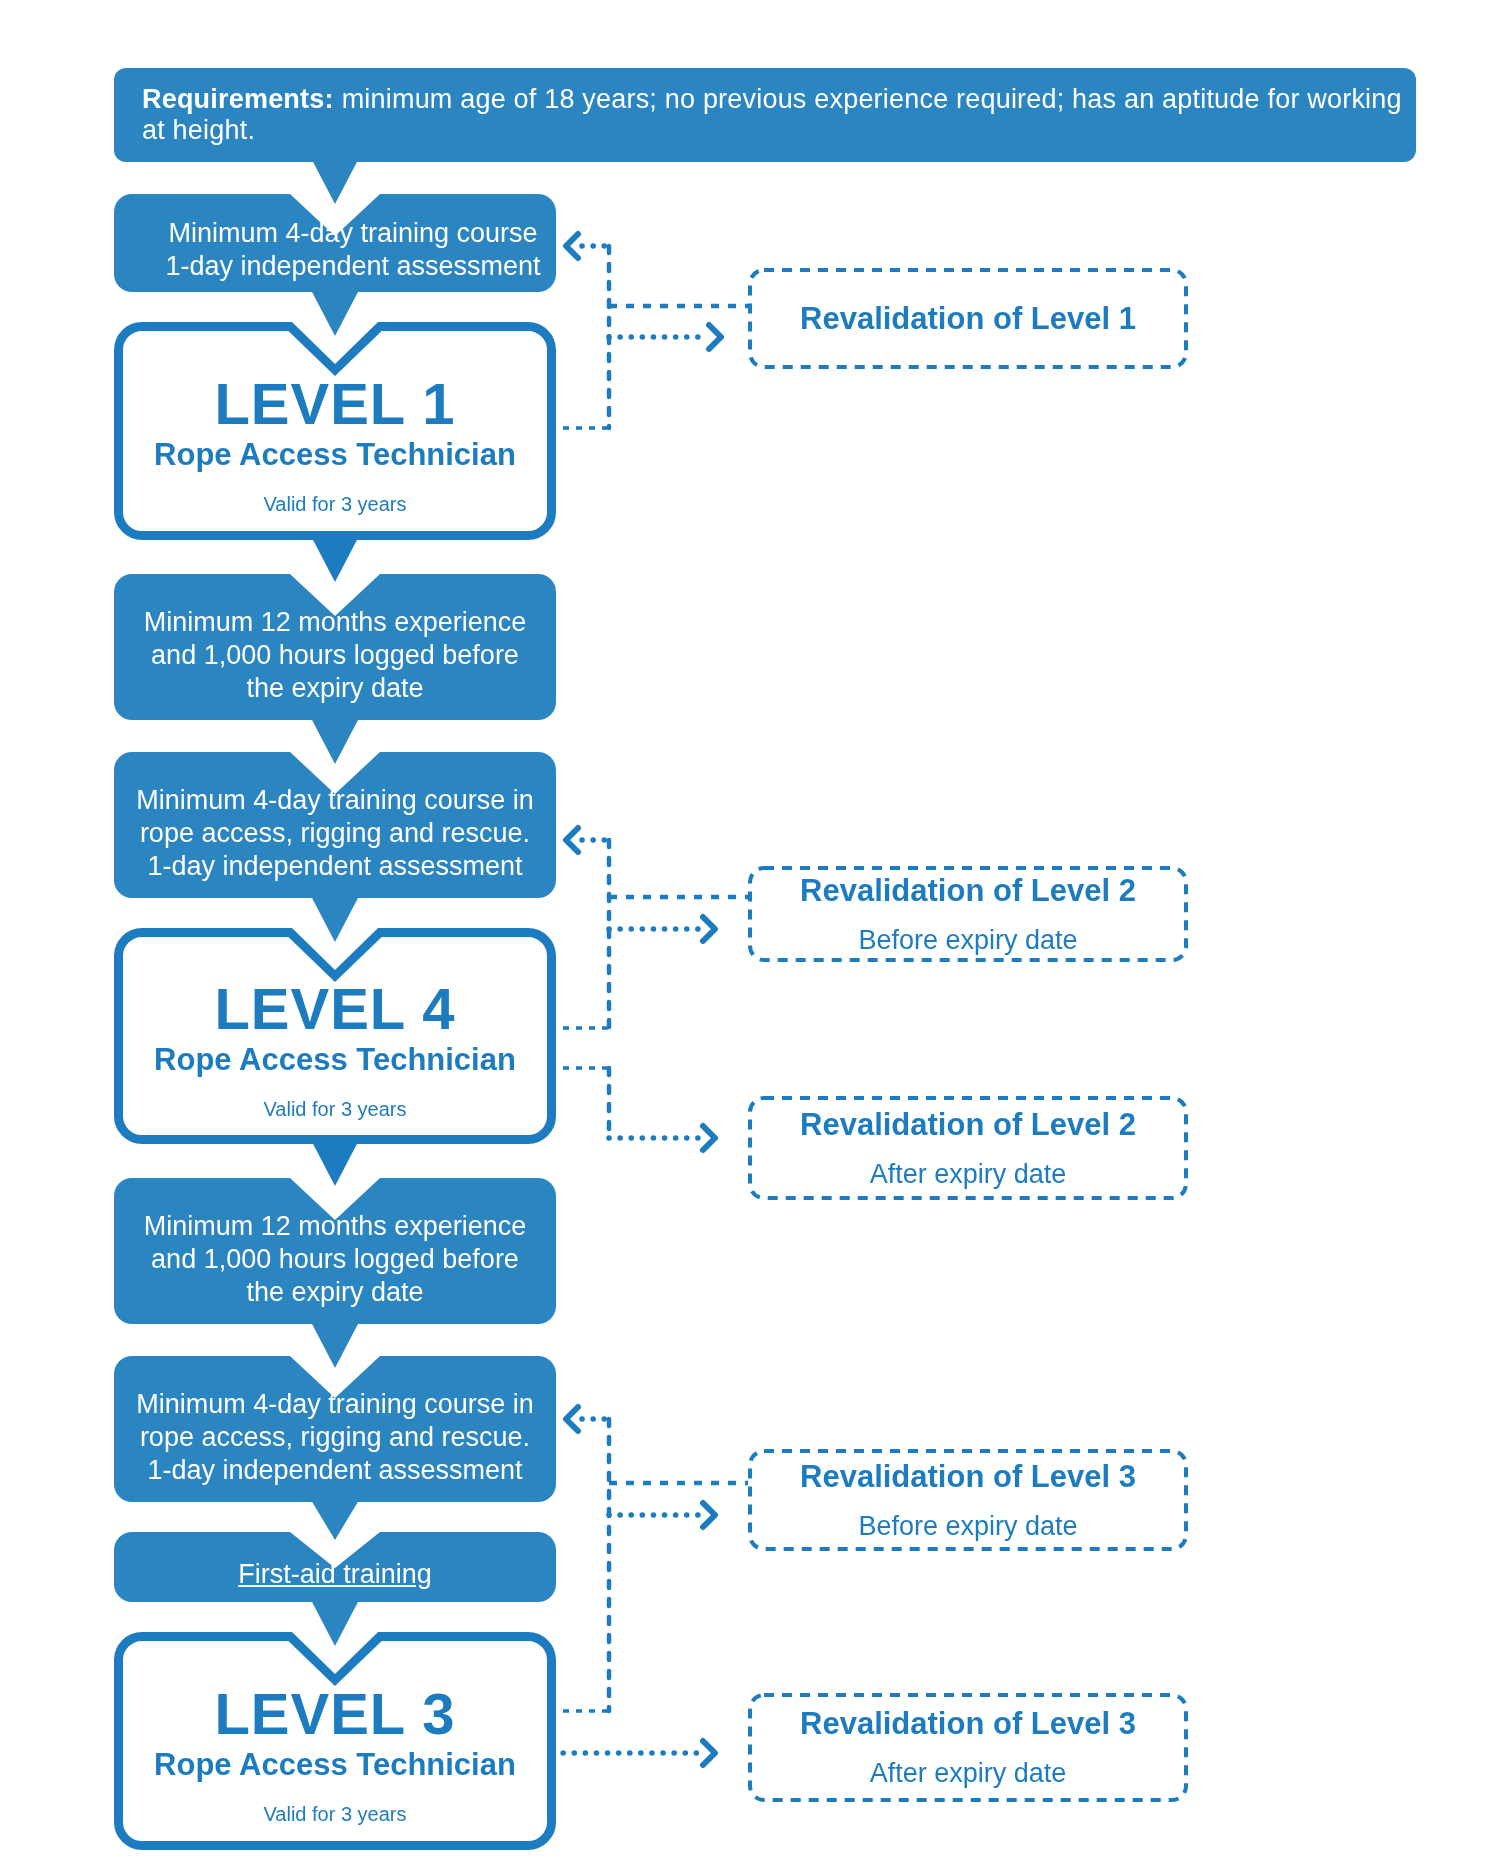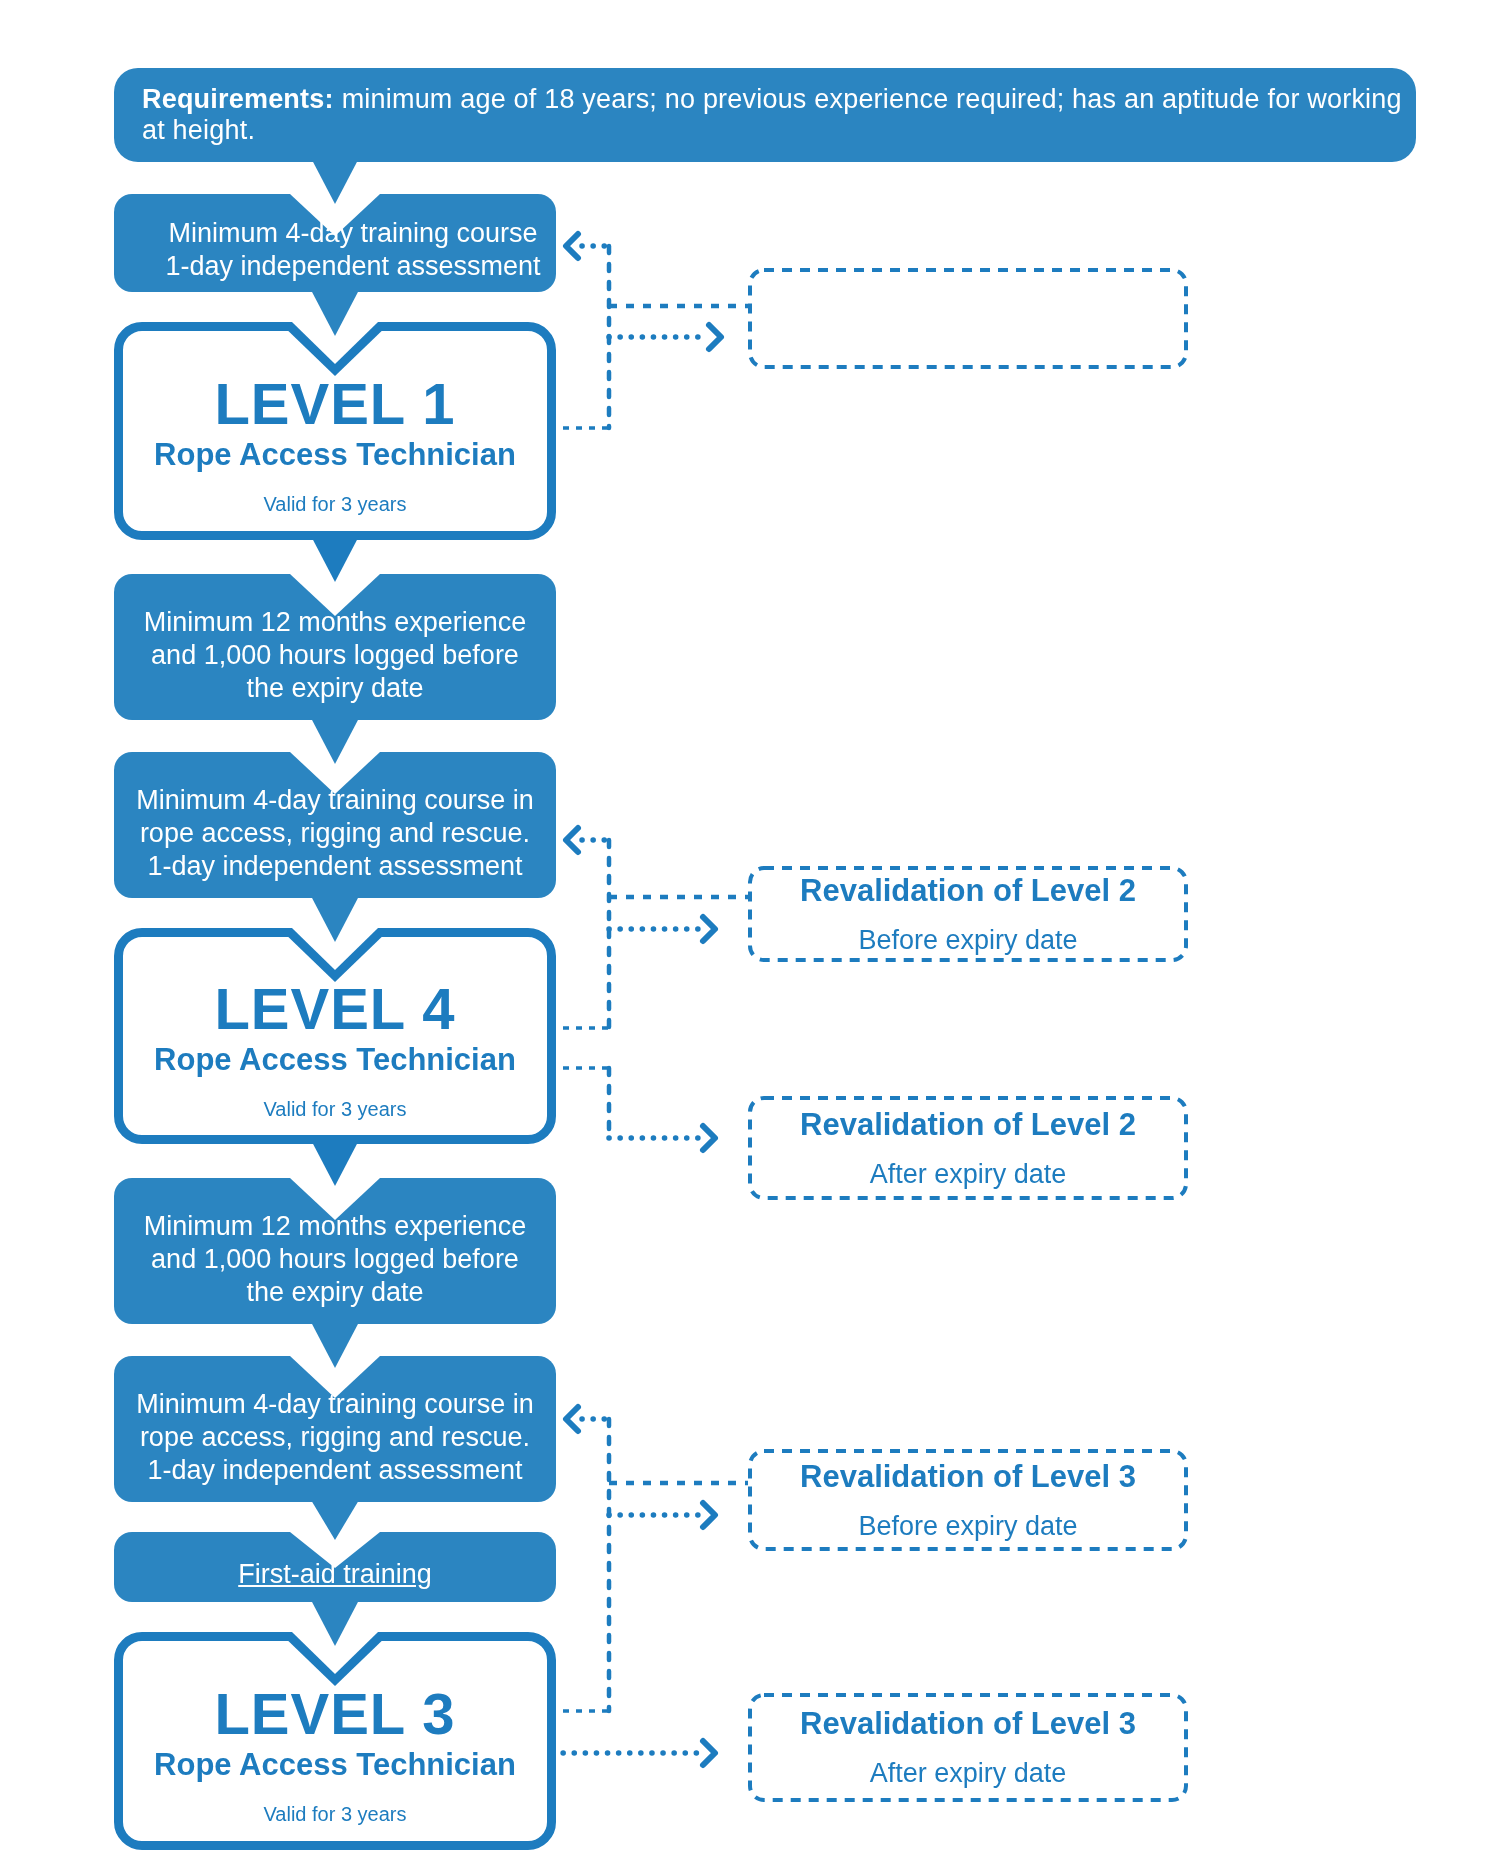--- a/index.html
+++ b/index.html
@@ -7,21 +7,21 @@
     --accent:#1d7cbf;
   }
   html,body{margin:0;padding:0;background:#ffffff;}
   #canvas{
     position:relative;width:1500px;height:1873px;background:#ffffff;overflow:hidden;
     font-family:"Liberation Sans", sans-serif;
   }
   svg{position:absolute;left:0;top:0;}
   .banner{
     position:absolute;left:114px;top:68px;width:1302px;height:94px;background:var(--fill);
-    border-radius:24px;color:#fff;display:flex;align-items:center;box-sizing:border-box;
+    border-radius:12px;color:#fff;display:flex;align-items:center;box-sizing:border-box;
     padding-left:28px;font-size:27px;letter-spacing:.2px;
   }
   .banner b{margin-right:8px;}
   .bluebox{
     position:absolute;left:114px;width:442px;background:var(--fill);border-radius:18px;
     color:#fff;display:flex;flex-direction:column;justify-content:center;align-items:center;
     text-align:center;font-size:27px;line-height:33px;box-sizing:border-box;
   }
   .levelbox{
     position:absolute;left:114px;width:442px;background:#fff;border:9px solid var(--accent);
@@ -173,20 +173,23 @@
   <div class="tri notch-white" style="left:290px;top:1356px;"></div>
   <div class="tri tail" style="left:311px;top:1322px;"></div>
 
   <div class="tri notch-white notch-shallow" style="left:290px;top:1532px;"></div>
   <div class="tri tail tail-short" style="left:311px;top:1500px;"></div>
 
   <div class="tri notch-outer" style="left:279px;top:1632px;"></div>
   <div class="tri notch-inner" style="left:292px;top:1632px;"></div>
   <div class="tri tail" style="left:311px;top:1600px;"></div>
 
+  <div class="revtext" style="top:270px;height:97px;">
+    <div class="rev-title">Revalidation of Level 1</div>
+  </div>
   <div class="revtext" style="top:868px;height:92px;">
     <div class="rev-title">Revalidation of Level 2</div>
     <div class="rev-sub">Before expiry date</div>
   </div>
   <div class="revtext" style="top:1098px;height:100px;">
     <div class="rev-title">Revalidation of Level 2</div>
     <div class="rev-sub">After expiry date</div>
   </div>
   <div class="revtext" style="top:1451px;height:98px;">
     <div class="rev-title">Revalidation of Level 3</div>

